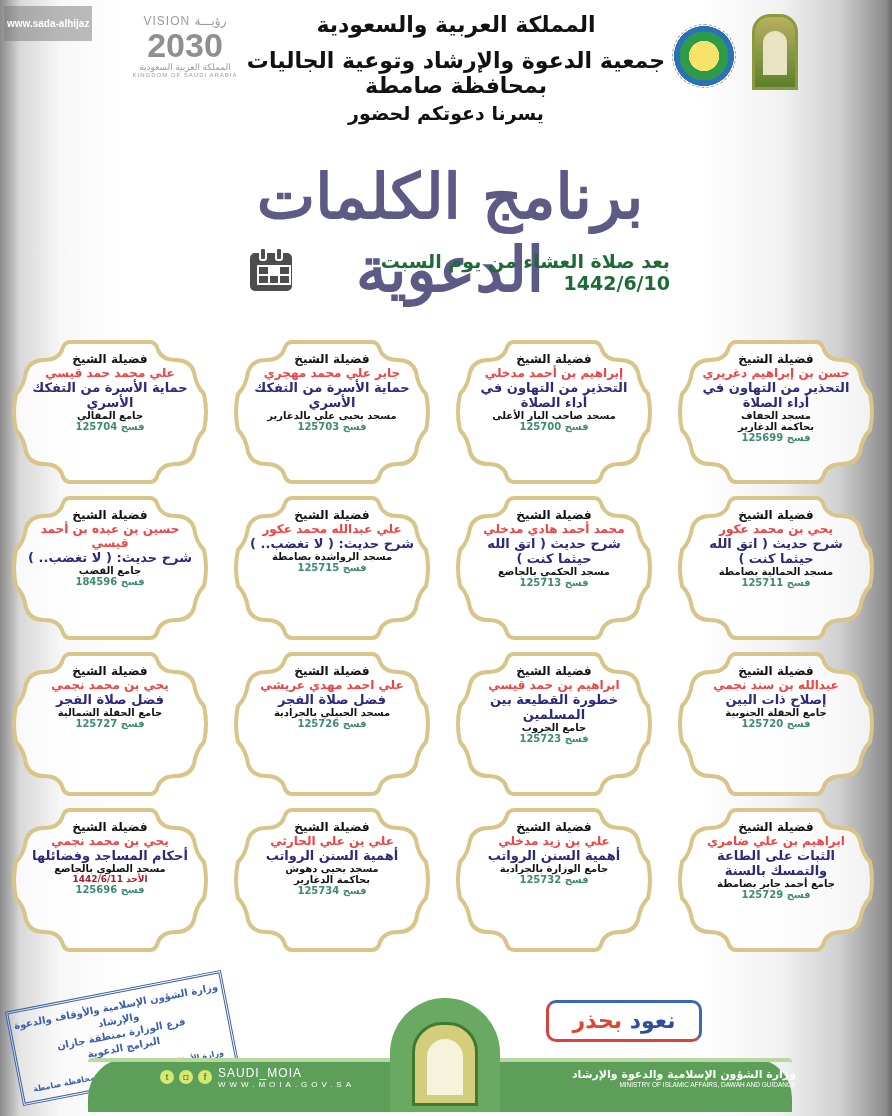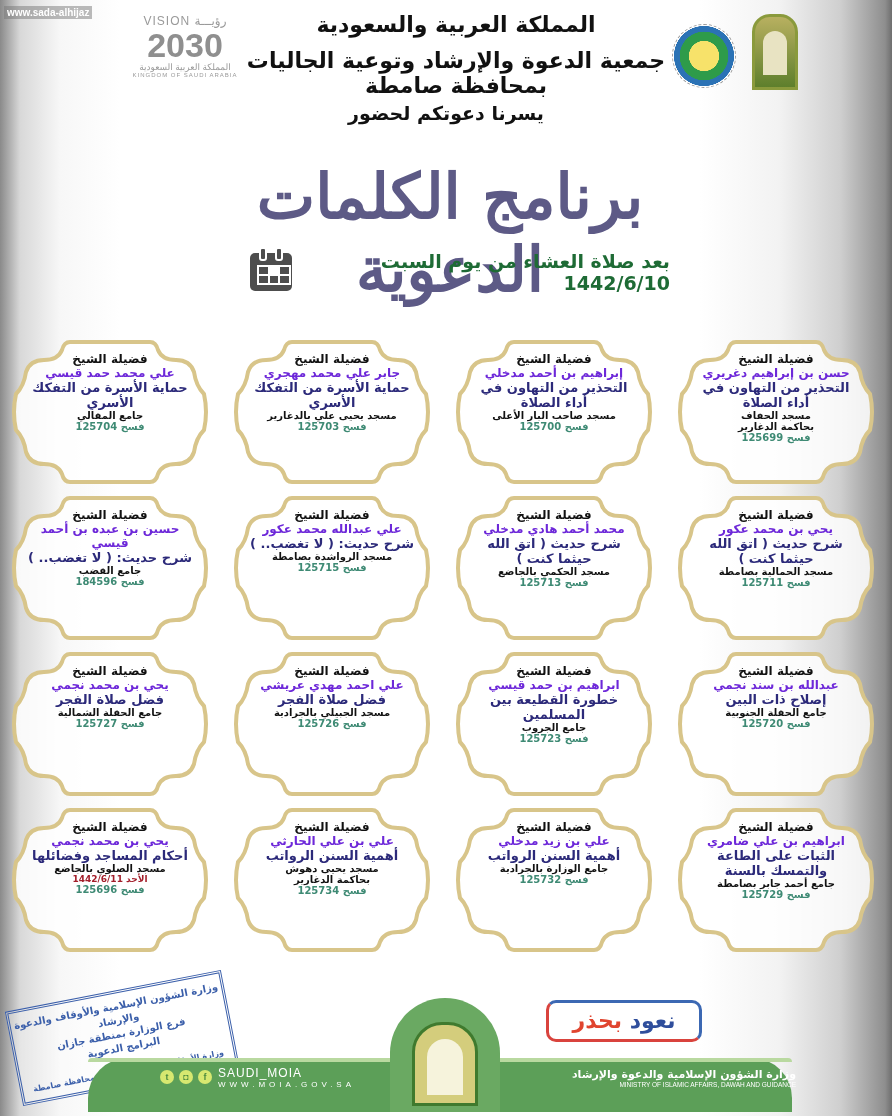--- a/index.html
+++ b/index.html
@@ -1,21 +1,21 @@
 <!DOCTYPE html>
 <html><head>
 <meta charset="utf-8">
 <style>
   html, body { margin:0; padding:0; }
   body {
     width:892px; height:1116px; overflow:hidden; position:relative;
     font-family:"DejaVu Sans", sans-serif;
     background: linear-gradient(to right, #8a8a8a 0px, #d8d8d8 20px, #f7f7f7 60px, #ffffff 120px, #ffffff 700px, #f2f2f2 780px, #cfcfcf 840px, #8e8e8e 885px, #6e6e6e 892px);
   }
-  .watermark { position:absolute; left:4px; top:6px; font-size:10px; color:#fff; font-family:"Liberation Sans", sans-serif; font-weight:bold; background:rgba(120,120,120,.5); padding:1px 3px; }
+  .watermark { position:absolute; left:4px; top:6px; font-size:10px; color:#fff; font-family:"Liberation Sans", sans-serif; font-weight:bold; background:rgba(120,120,120,.5); padding:12px 3px; }
   
   .header { position:absolute; top:0; left:0; width:892px; height:140px; }
   .logo-moia { position:absolute; left:752px; top:14px; width:40px; height:70px; background:linear-gradient(#b8b060,#5e7f2c); border:3px solid #8a9a3c; border-radius:18px 18px 0 0; }
   .logo-moia::after { content:""; position:absolute; left:8px; top:14px; width:24px; height:44px; background:#e8e3c2; border-radius:12px 12px 0 0; }
   .logo-assoc { position:absolute; left:672px; top:24px; width:62px; height:62px; border-radius:50%; background:radial-gradient(circle,#f7e26a 0 34%,#2e9b4a 35% 55%,#2b72b5 56% 68%,#fff 69%); border:1px dashed #999; }
   .vision { position:absolute; left:130px; top:14px; width:110px; text-align:center; color:#9a9a9a; font-family:"Liberation Sans", sans-serif; }
   .vision .v1 { font-size:12px; letter-spacing:1px; }
   .vision .v2 { font-size:34px; font-weight:bold; line-height:34px; color:#8f8f8f; }
   .vision .v3 { font-size:9px; }
   .vision .v4 { font-size:6px; letter-spacing:1px; }
@@ -31,21 +31,21 @@
   .cal-grid { position:absolute; left:7px; top:12px; width:34px; height:20px; background:#fff; display:grid; grid-template-columns:repeat(3,1fr); gap:2px; padding:2px; box-sizing:border-box; }
   .cal-grid span { background:#4d4d4d; }
   .cal-grid span.e { background:#fff; }
   .date-text { font-size:19px; font-weight:bold; color:#1e6b35; }
   
   .grid { position:absolute; top:338px; left:14px; width:862px; display:grid; grid-template-columns:repeat(4, 200px); column-gap:22px; row-gap:8px; direction:rtl; }
   .card { position:relative; height:148px; box-sizing:border-box; }
   .frame { position:absolute; inset:0; }
   .card-body { position:absolute; inset:8px 8px 4px 8px; display:flex; flex-direction:column; align-items:center; justify-content:flex-start; text-align:center; direction:rtl; padding:6px 8px 4px; box-sizing:border-box; }
   .c-hon { font-size:12px; font-weight:bold; color:#111; }
-  .c-name { font-size:12px; font-weight:bold; color:#6d28d9; }
+  .c-name { font-size:12px; font-weight:bold; color:#ef4444; }
   .c-topic { font-size:13px; font-weight:bold; color:#2c2a7a; }
   .c-loc { font-size:10px; font-weight:bold; color:#111; }
   .c-extra { font-size:9px; font-weight:bold; color:#a31e2a; }
   .c-code { font-size:10px; font-weight:bold; color:#3e8a74; }
   
   .footer-band { position:absolute; left:88px; top:1058px; width:704px; height:54px; background:#5c9f58; border-radius:40px 40px 0 0; }
   .footer-band::before { content:""; position:absolute; left:0; right:0; top:0; height:4px; background:#b9d9a0; border-radius:40px 40px 0 0; }
   .mosque-logo { position:absolute; left:390px; top:998px; width:110px; height:114px; background:#6aa962; border-radius:55px 55px 0 0; }
   .mosque-inner { position:absolute; left:22px; top:24px; width:66px; height:84px; background:#d4cd7c; border:3px solid #3f7a2e; border-radius:30px 30px 0 0; box-sizing:border-box; }
   .mosque-inner::after { content:""; position:absolute; left:12px; top:14px; width:36px; height:56px; background:#f6f3dc; border-radius:18px 18px 0 0; }

